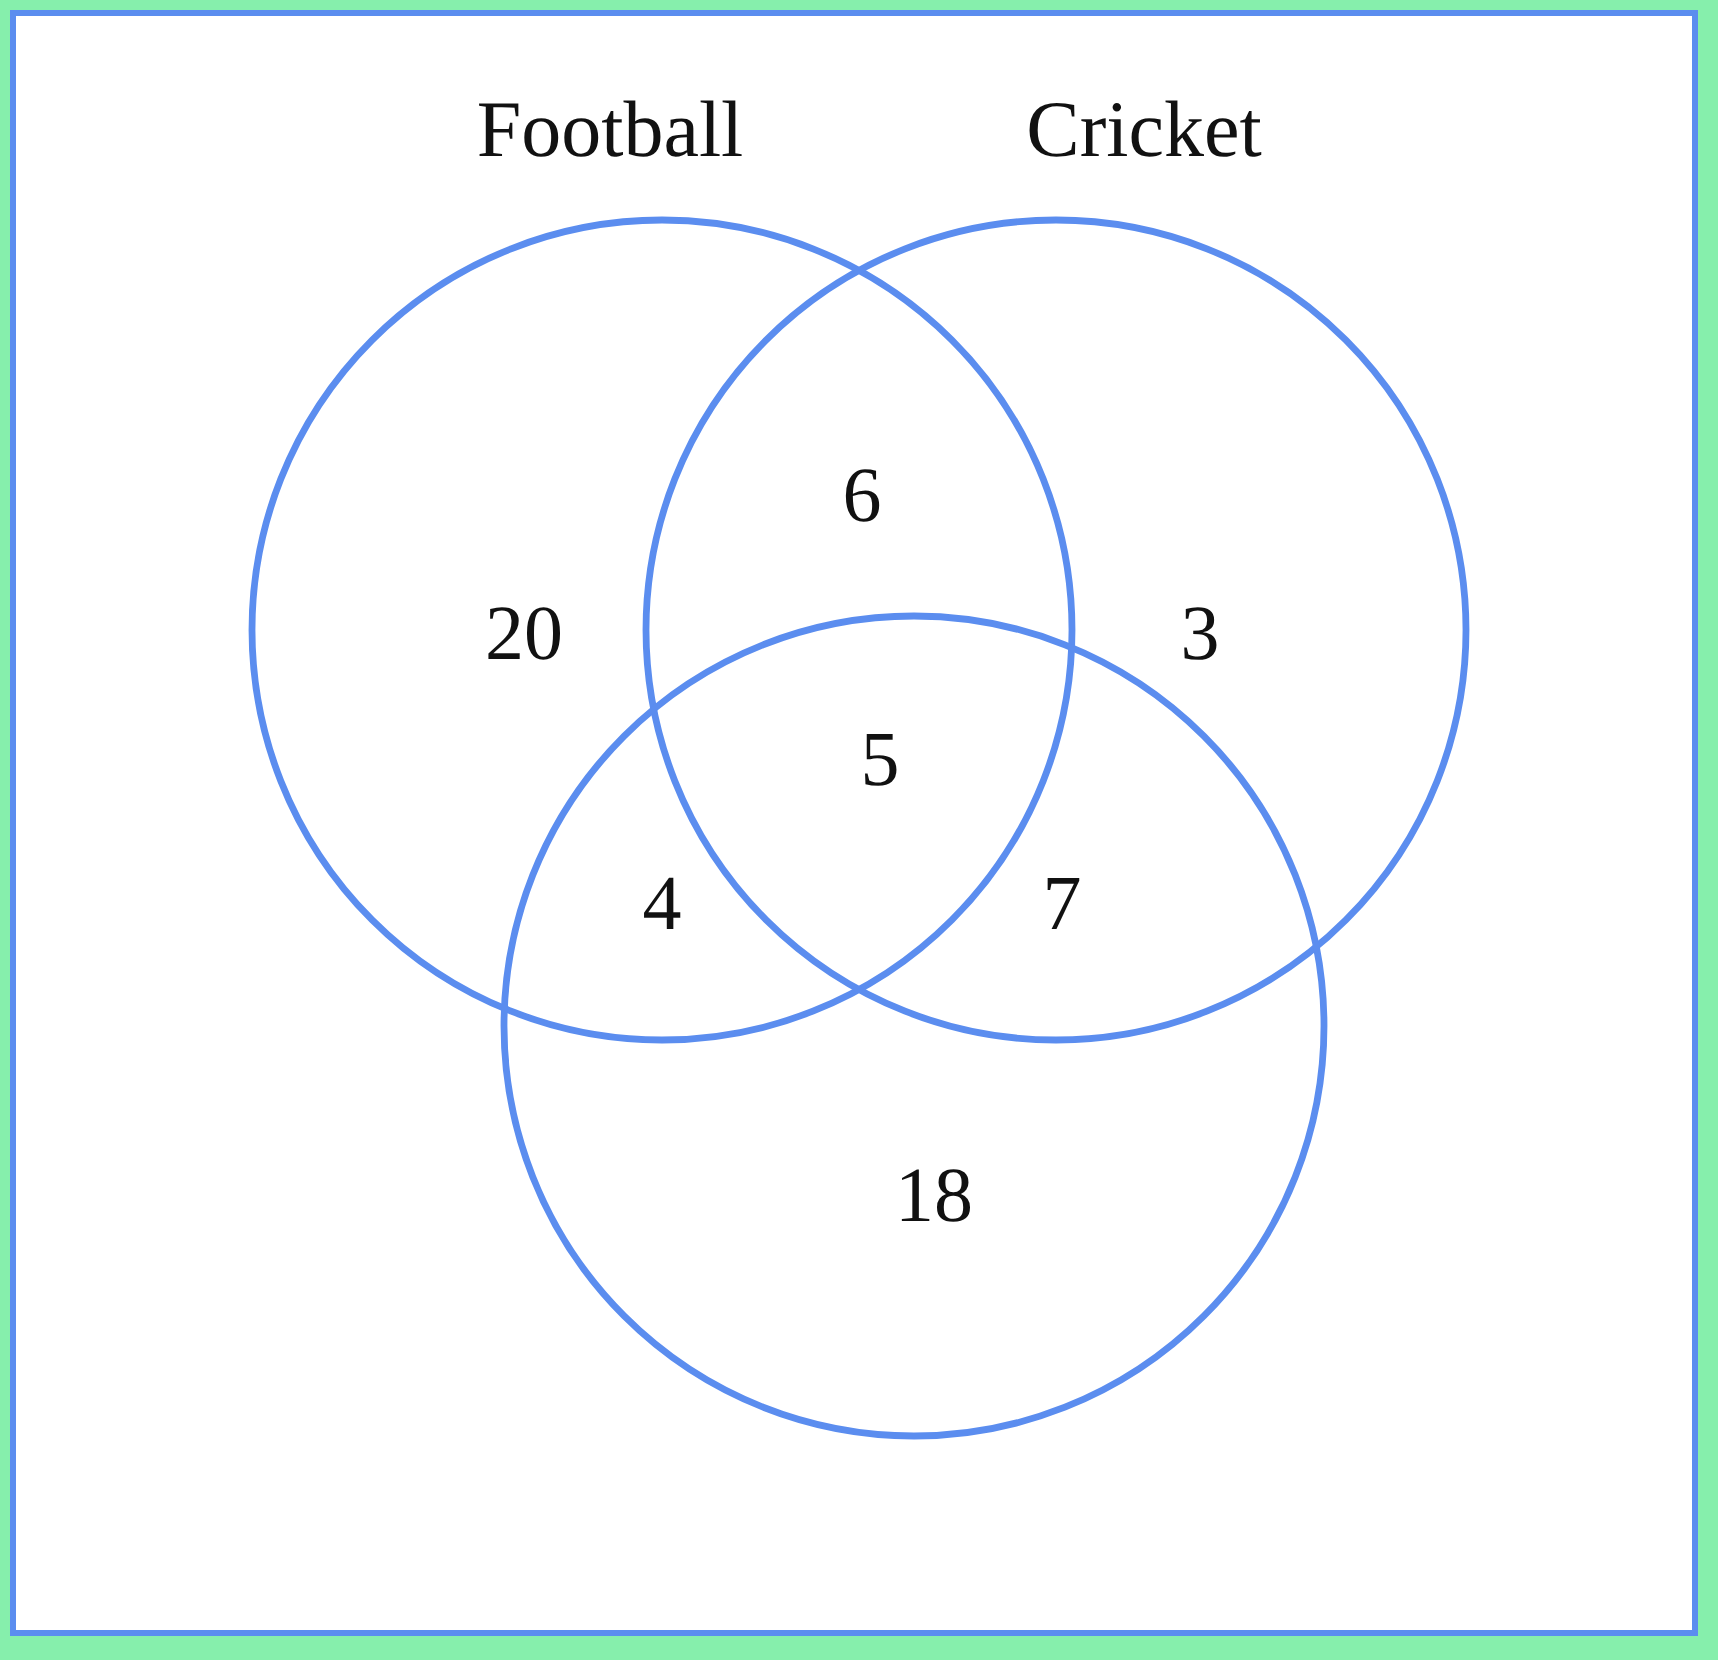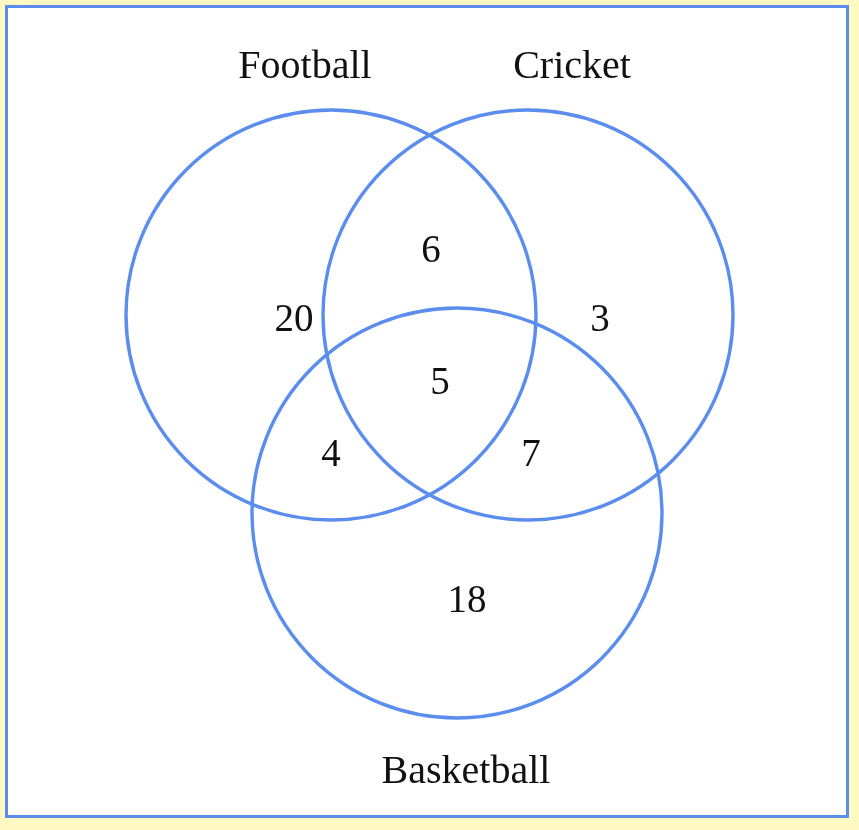--- a/index.html
+++ b/index.html
@@ -8,21 +8,21 @@
     padding: 0;
     background: #ffffff;
   }
   body {
     font-family: "Liberation Serif", "DejaVu Serif", serif;
   }
   #page {
     position: relative;
     width: 859px;
     height: 830px;
-    background: #fef9c3;
+    background: #86efac;
     overflow: hidden;
   }
   #frame {
     position: absolute;
     left: 5px;
     top: 5px;
     width: 844px;
     height: 813px;
     border: 3px solid #5B8DEF;
     box-sizing: border-box;
@@ -65,23 +65,22 @@
   <div id="frame"></div>
 
   <svg id="venn-svg" viewBox="0 0 859 830" aria-hidden="true">
     <circle class="venn-circle" cx="331" cy="315" r="205"></circle>
     <circle class="venn-circle" cx="528" cy="315" r="205"></circle>
     <circle class="venn-circle" cx="457" cy="513" r="205"></circle>
   </svg>
 
   <div class="set-label" id="label-football" style="left: 305px; top: 65px;">Football</div>
   <div class="set-label" id="label-cricket" style="left: 572px; top: 65px;">Cricket</div>
-  <div class="set-label" id="label-basketball" style="left: 466px; top: 770px;">Basketball</div>
 
-  <div class="region-count" id="count-football-only" style="left: 262px; top: 317px; margin-left: 32px;">20</div>
+  <div class="region-count" id="count-football-only" style="left: 262px; top: 317px;">20</div>
   <div class="region-count" id="count-football-cricket" style="left: 431px; top: 248px;">6</div>
   <div class="region-count" id="count-cricket-only" style="left: 600px; top: 317px;">3</div>
   <div class="region-count" id="count-all-three" style="left: 440px; top: 380px;">5</div>
   <div class="region-count" id="count-football-basketball" style="left: 331px; top: 452px;">4</div>
   <div class="region-count" id="count-cricket-basketball" style="left: 531px; top: 452px;">7</div>
   <div class="region-count" id="count-basketball-only" style="left: 467px; top: 585px; margin-top: 13px;">18</div>
 
 </div>
 
 </body></html>

